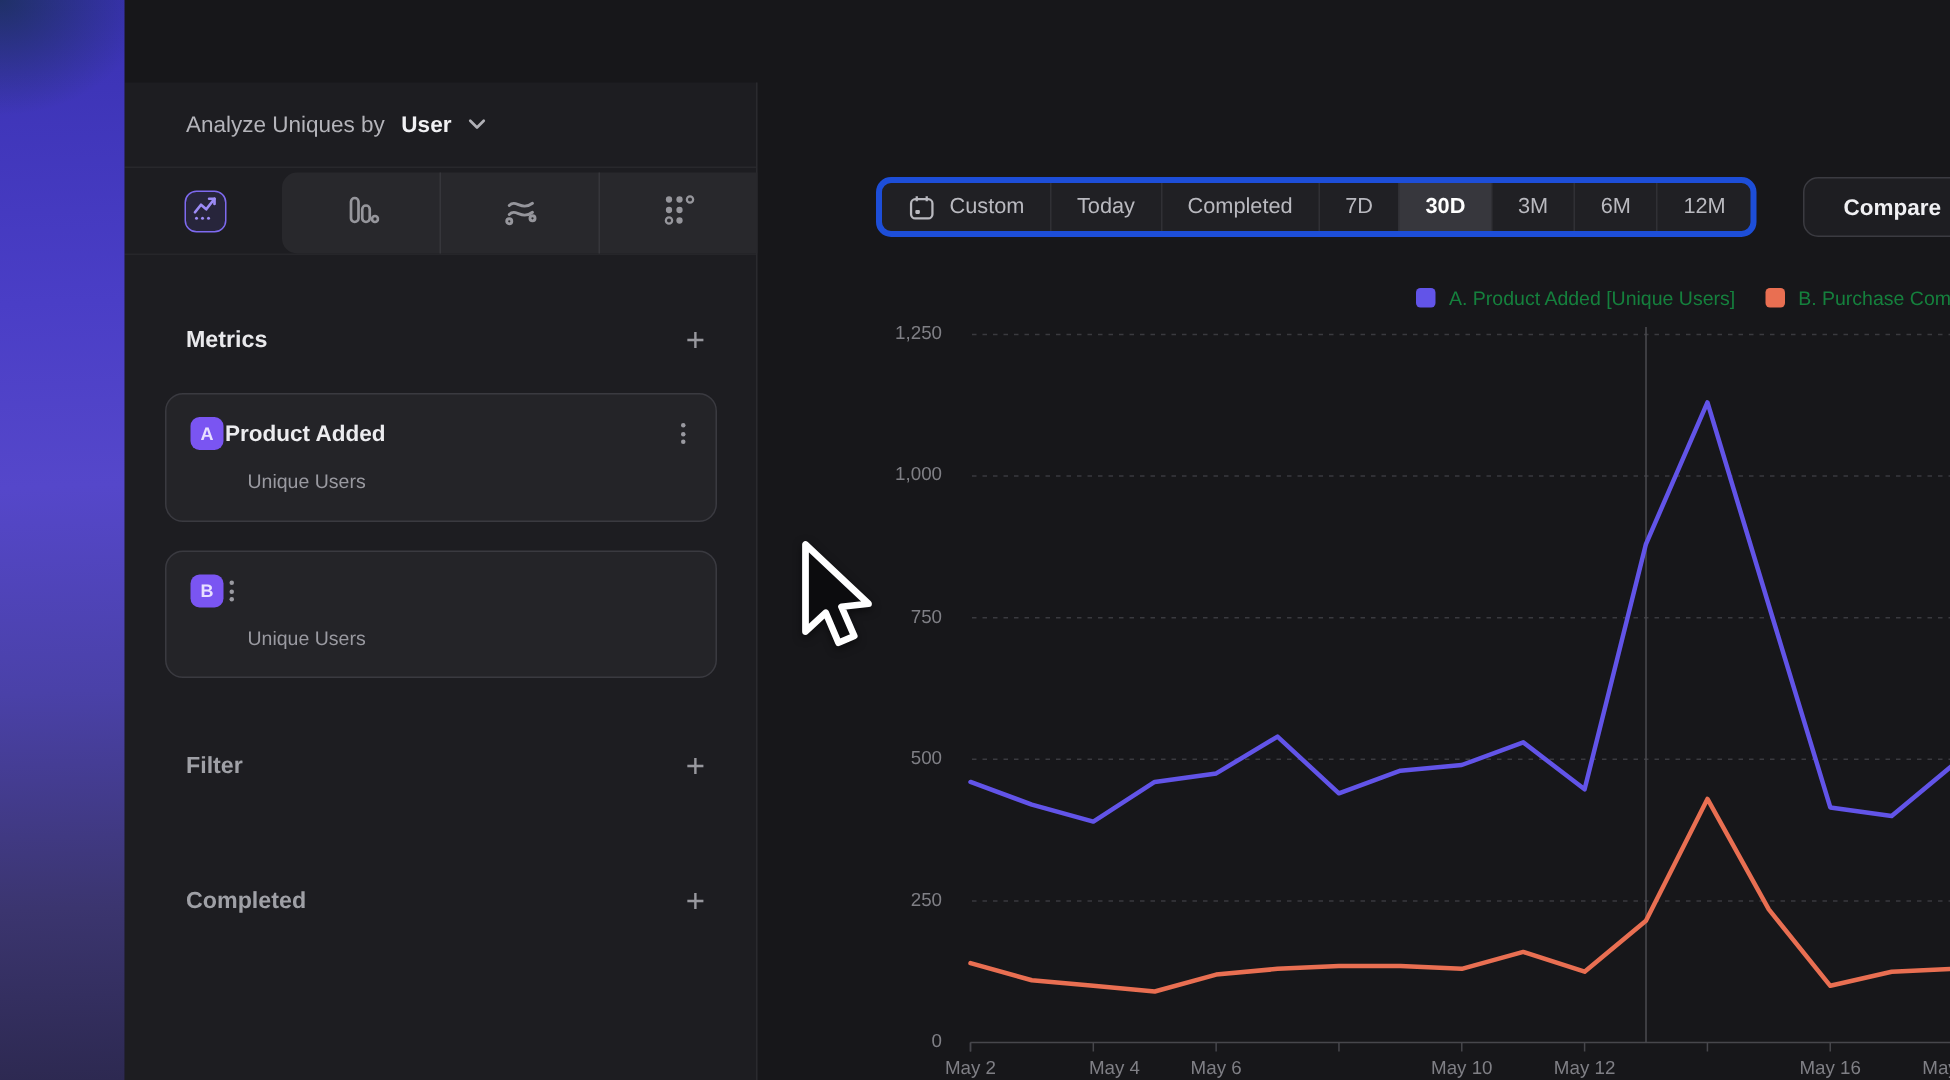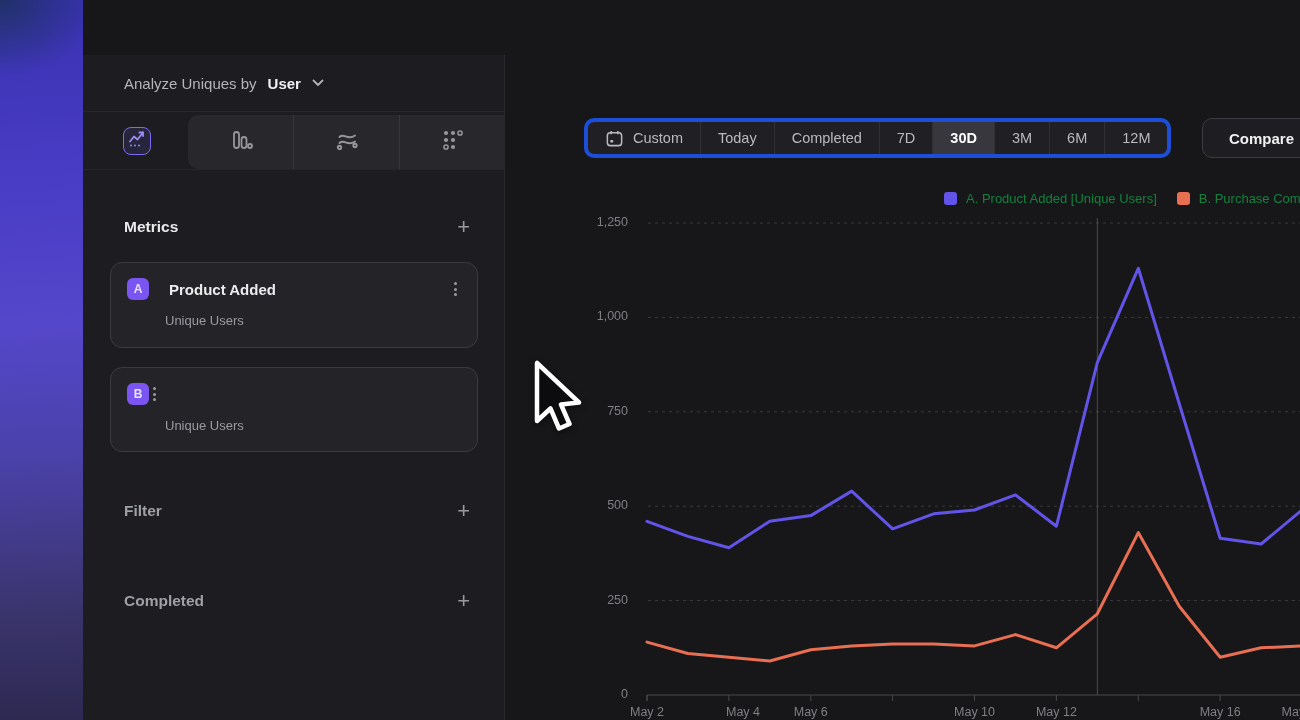--- a/index.html
+++ b/index.html
@@ -41,21 +41,21 @@
               align-items:center; justify-content:space-between; }
   .side-row .hdr { font-size:15.5px; font-weight:600; }
   .hdr.bright { color:#e9e9ec; } .hdr.dim { color:#9fa0a6; }
   .plus { color:#98989e; font-size:22px; font-weight:300; line-height:20px; cursor:default; }
 
   .metric-card { position:absolute; left:27px; width:368px; background:#242428;
                  border:1px solid #3a3a40; border-radius:12px; padding:15px 16px 0 16px; }
   .metric-top { display:flex; align-items:center; }
   .badge { width:22px; height:22px; border-radius:6px; background:#7a55f2; color:#e8e0ff;
            font-size:12px; font-weight:700; display:flex; align-items:center; justify-content:center; }
-  .metric-name { color:#ececef; font-size:15px; font-weight:600; margin-left:20px; flex:1; }
+  .metric-name { color:#ececef; font-size:15px; font-weight:600; margin-left:1px; flex:1; }
   .kebab { display:flex; flex-direction:column; gap:2.5px; padding:4px; }
   .kebab i { width:3px; height:3px; border-radius:50%; background:#9a9aa1; }
   .metric-measure { color:#9a9aa1; font-size:13px; margin:13px 0 0 38px; }
 
   
   .main { position:absolute; left:505px; top:55px; width:795px; height:665px; overflow:hidden; }
 
   .range-group { position:absolute; left:79px; top:63px; height:40px; display:flex; align-items:stretch;
                  background:#202024; border:4px solid #1d4ed8; border-radius:10px; overflow:hidden; }
   .range-btn { display:flex; align-items:center; gap:9px; padding:0 17px; color:#b9b9bf;

